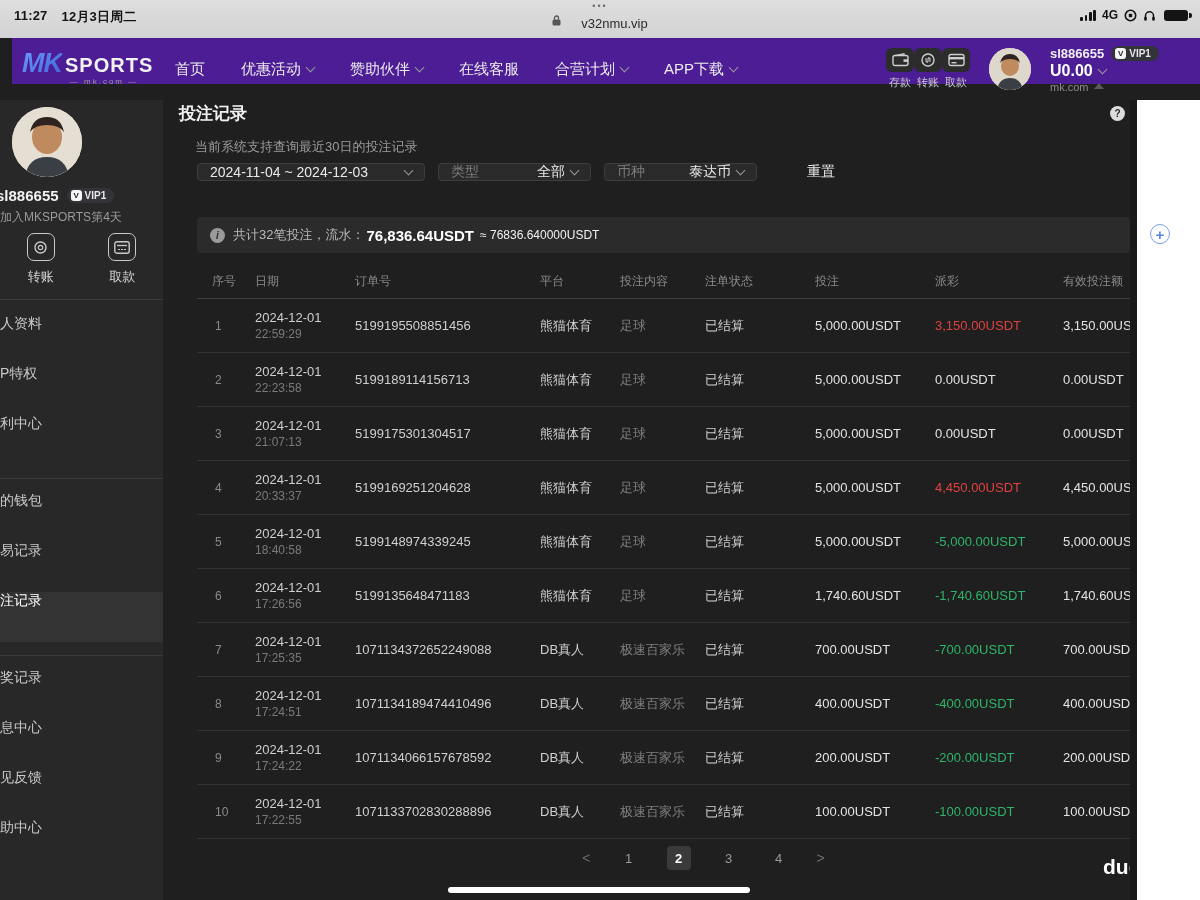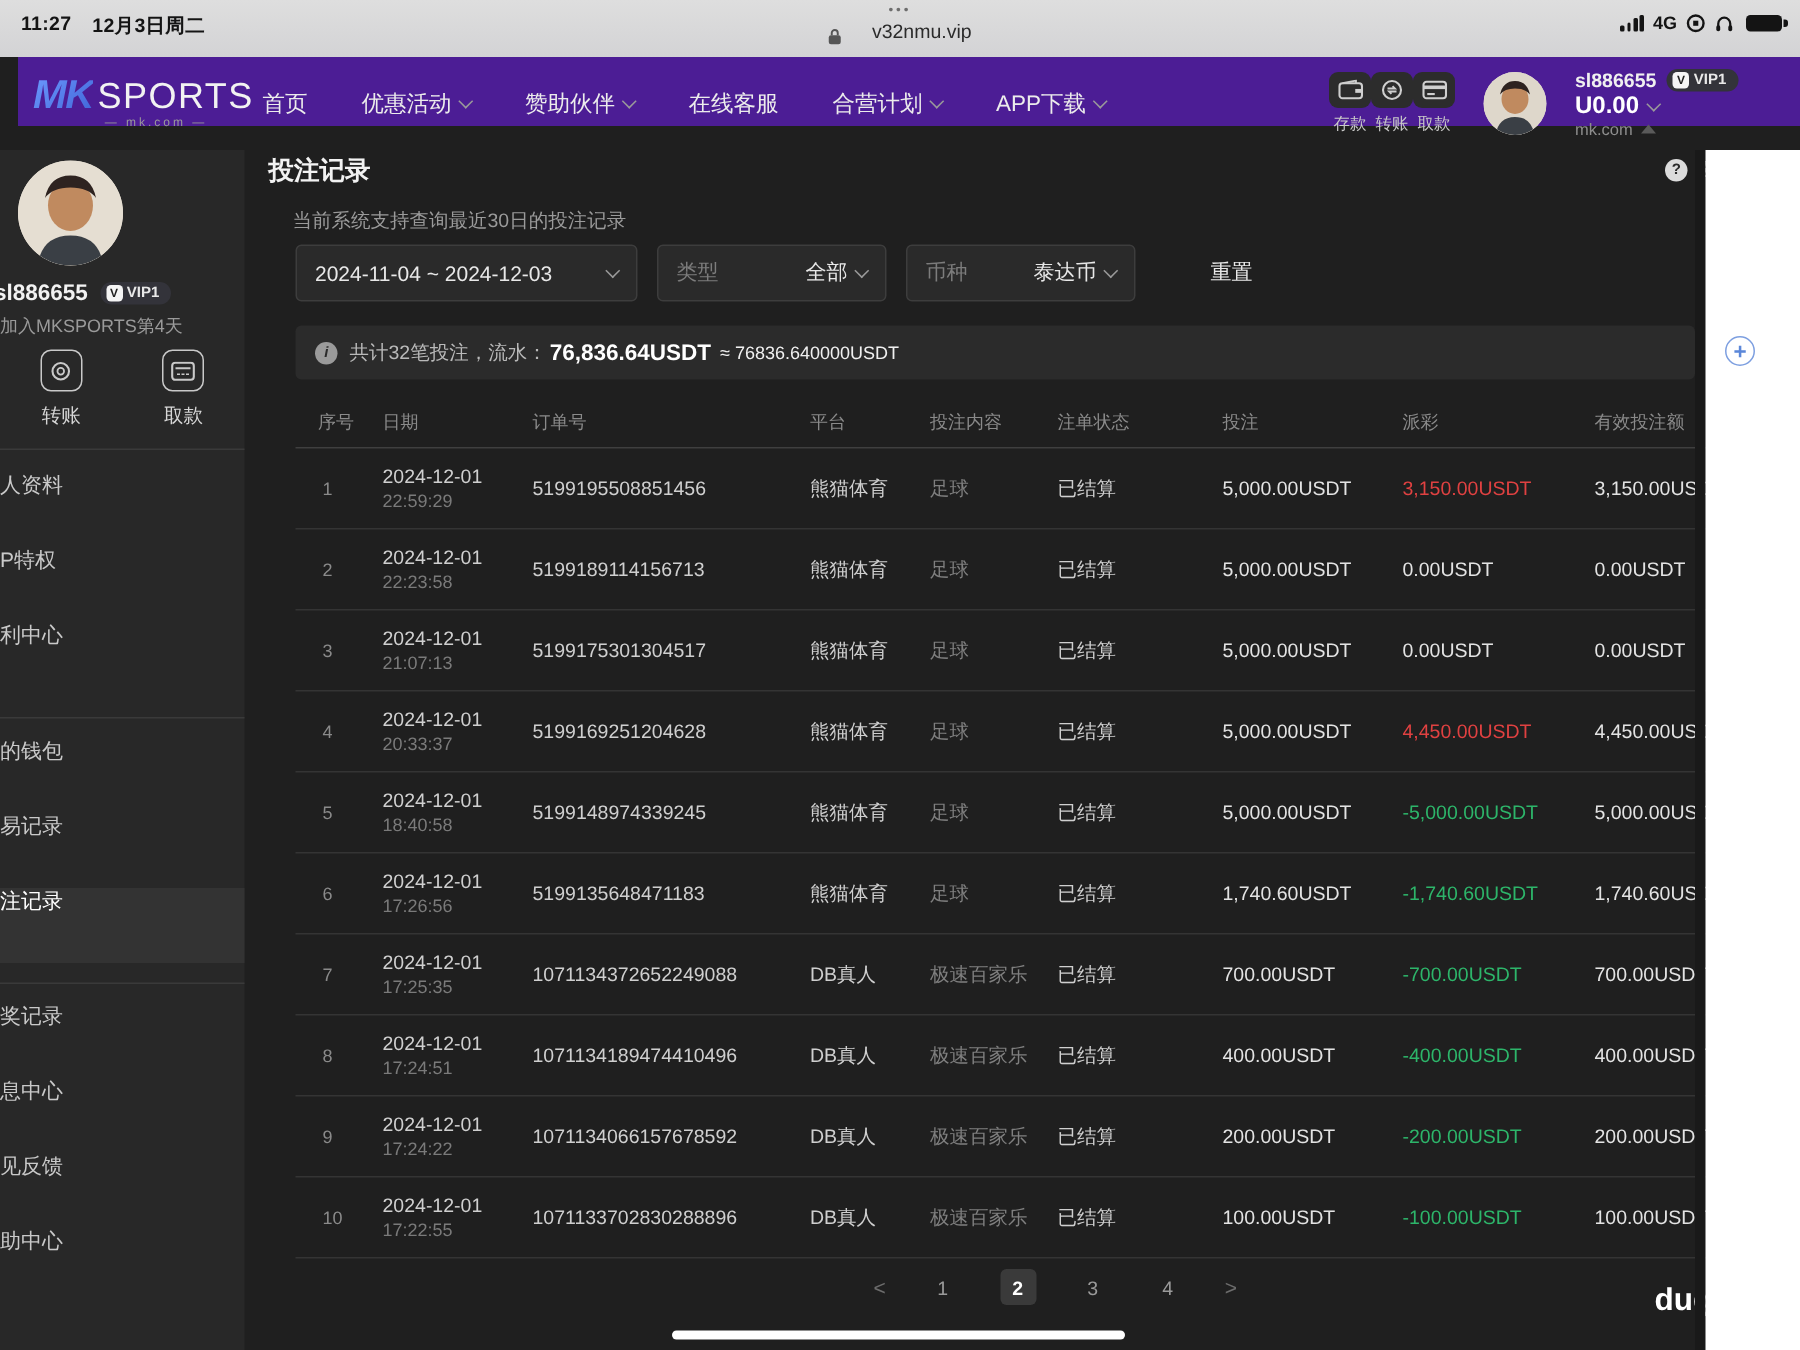--- a/index.html
+++ b/index.html
@@ -4,33 +4,33 @@
 <style>
   html,body{margin:0;padding:0}
   body{width:1200px;height:900px;position:relative;overflow:hidden;background:#1f1f1f;
        font-family:"Liberation Sans","DejaVu Sans",sans-serif;-webkit-font-smoothing:antialiased}
 
   
   .status-bar{position:absolute;left:0;top:0;width:1200px;height:38px;background:linear-gradient(#dedede,#d3d3d5);color:#141414;z-index:20}
   .sb-left{position:absolute;left:14px;top:8px;font-size:13px;font-weight:bold;display:flex;gap:14px;letter-spacing:.2px}
   .sb-center{position:absolute;left:0;right:0;top:0;text-align:center}
   .tab-dots{font-size:9px;color:#6d6d6d;letter-spacing:2px;line-height:12px}
-  .url-row{display:inline-flex;align-items:flex-end;gap:20px;font-size:13px;color:#2b2b2b;line-height:18px}
+  .url-row{display:inline-flex;align-items:flex-start;gap:20px;font-size:13px;color:#2b2b2b;line-height:18px}
   .sb-right{position:absolute;right:12px;top:8px;display:flex;align-items:center;gap:6px;font-size:12px;font-weight:bold}
   .sig{display:inline-flex;align-items:flex-end;gap:1.5px;height:11px}
   .sig i{display:block;width:2.8px;background:#141414;border-radius:1px}
   .batt{width:24px;height:11px;background:#141414;border-radius:3px;position:relative;margin-left:2px}
   .batt::after{content:"";position:absolute;right:-3.5px;top:3px;width:2.5px;height:5px;background:#141414;border-radius:0 2px 2px 0}
 
   
   .app-header{position:absolute;left:12px;top:38px;width:1200px;height:46px;background:#4c1d95;z-index:20}
   .logo{position:absolute;left:10px;top:10px;width:130px;cursor:pointer}
   .logo-row{display:flex;align-items:baseline;gap:3px}
   .logo-mk{font-size:27px;font-weight:900;font-style:italic;background:linear-gradient(135deg,#6d9bff,#3f62d6);-webkit-background-clip:text;background-clip:text;color:transparent;letter-spacing:-1px}
-  .logo-sports{font-size:24px;font-weight:400;color:#f2f2f2;letter-spacing:1px}
+  .logo-sports{font-size:20px;font-weight:700;color:#f2f2f2;letter-spacing:1px}
   .logo-dom{font-size:8px;color:#9a9a9a;letter-spacing:2px;text-align:center;margin-top:-2px;padding-left:34px}
   .main-nav{position:absolute;left:163px;top:0;height:62px;display:flex;align-items:center;gap:36px}
   .nav-item{color:#ececec;font-size:15px;display:flex;align-items:center;cursor:pointer;white-space:nowrap}
   .chev{width:6px;height:6px;border-right:1.5px solid #9a9a9a;border-bottom:1.5px solid #9a9a9a;transform:rotate(45deg);display:inline-block;margin-left:6px;margin-top:-3px}
   .header-right{position:absolute;left:874px;top:0;height:62px;display:flex;align-items:center;gap:19px}
   .h-action{display:flex;flex-direction:column;align-items:center;gap:3px;cursor:pointer}
   .h-action .ico{width:28px;height:24px;background:#2c2c2c;border-radius:6px;display:flex;align-items:center;justify-content:center}
   .h-action .lbl{font-size:11px;color:#c9c9c9}
   .avatar{border-radius:50%;overflow:hidden;background:#e9e2d6;flex:0 0 auto}
   .avatar.hd{width:42px;height:42px}
@@ -60,21 +60,21 @@
   .menu-item{height:50px;display:flex;color:#c9c9c9;font-size:14px;cursor:pointer;white-space:nowrap}
   .menu-item.active{background:#333333;color:#fff}
 
   
   .page-title{position:absolute;left:179px;top:102px;color:#f2f2f2;font-size:17px;font-weight:bold}
   .help{position:absolute;left:1110px;top:104px;display:flex;align-items:center;gap:5px;z-index:5}
   .help-circle{width:15px;height:15px;border-radius:50%;background:#dcdcdc;color:#2a2a2a;font-size:10px;font-weight:bold;display:flex;align-items:center;justify-content:center}
   .help-frag{color:#cfcfcf;font-size:13px}
   .subtitle{position:absolute;left:195px;top:138px;color:#9a9a9a;font-size:13px}
   .filter-row{position:absolute;left:197px;top:163px;display:flex;align-items:center}
-  .fbox{height:38px;background:#2a2a2a;border:1px solid #3d3d3d;border-radius:4px;display:flex;align-items:center;box-sizing:border-box;cursor:pointer}
+  .fbox{height:18px;background:#2a2a2a;border:1px solid #3d3d3d;border-radius:4px;display:flex;align-items:center;box-sizing:border-box;cursor:pointer}
   .fbox.date{width:228px;padding:0 12px;justify-content:space-between}
   .fbox.sel{width:153px;padding:0 12px;justify-content:space-between;margin-left:13px}
   .f-val{color:#e8e8e8;font-size:14px}
   .f-lbl{color:#7c7c7c;font-size:14px}
   .f-right{display:flex;align-items:center}
   .reset-btn{margin-left:50px;color:#e8e8e8;font-size:14px;cursor:pointer}
 
   .info-bar{position:absolute;left:197px;top:217px;width:933px;height:36px;background:#2b2b2b;border-radius:4px;display:flex;align-items:center;padding:0 13px;box-sizing:border-box;gap:8px}
   .info-ico{width:15px;height:15px;border-radius:50%;background:#9a9a9a;color:#2b2b2b;font-size:10px;font-weight:bold;display:flex;align-items:center;justify-content:center;font-style:italic}
   .sum-prefix{color:#b9b9b9;font-size:13px}

